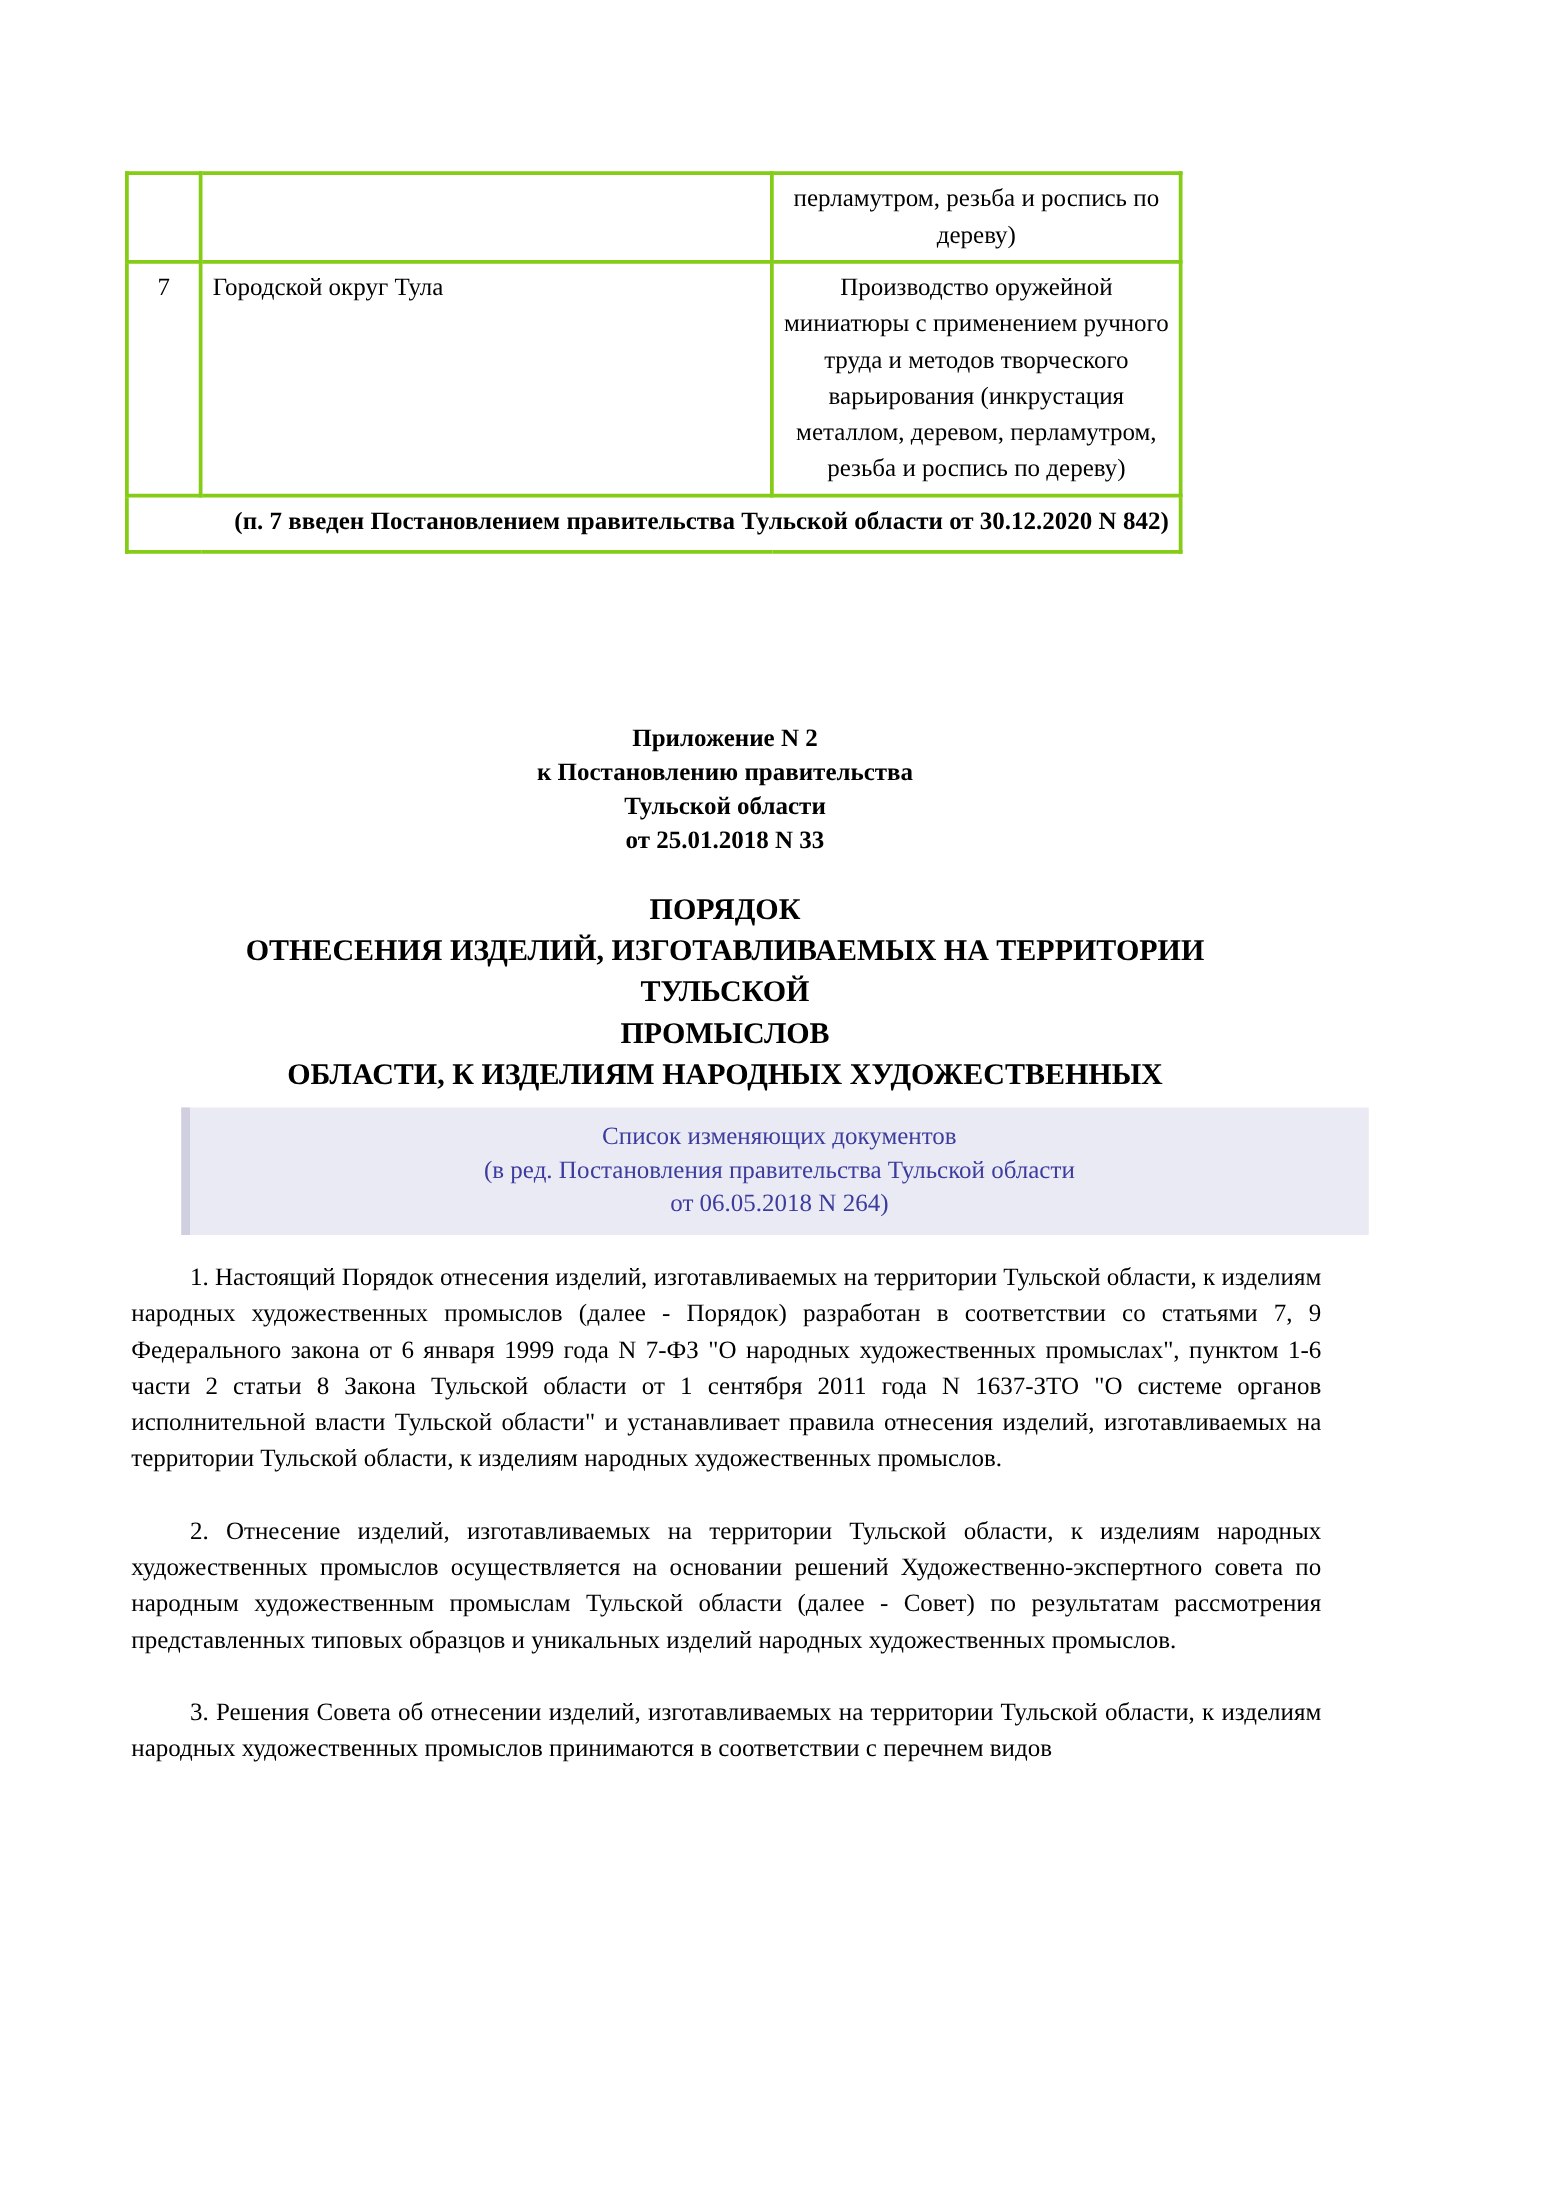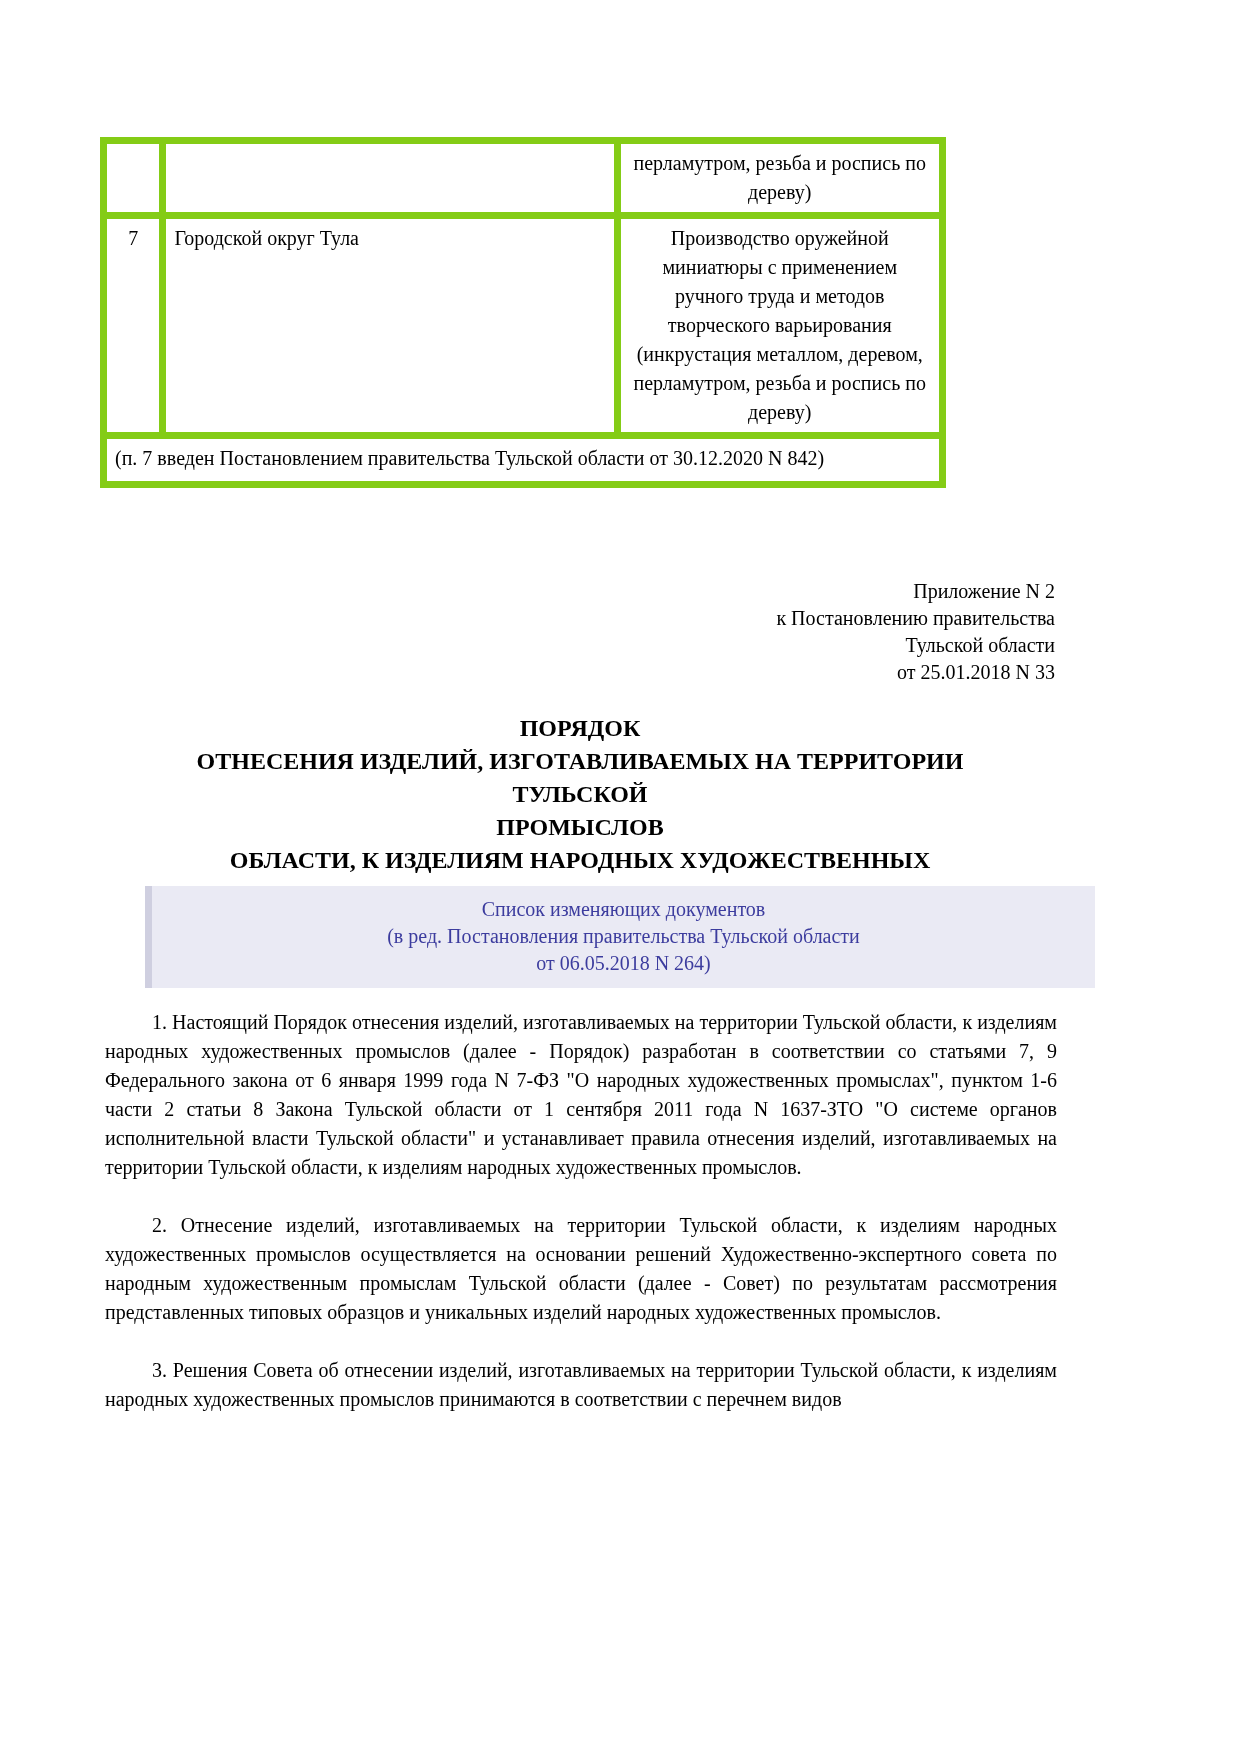--- a/index.html
+++ b/index.html
@@ -17,38 +17,39 @@
   
   .doc-table {
     position:absolute;
     left:100px; top:137px;
     width:846px;
     border-collapse:collapse;
     font-size:20px;
     line-height:29px;
   }
   .doc-table td {
-    border:7px solid #84cc16;
+    border:3px solid #84cc16;
     vertical-align:top;
     padding:5px 8px;
   }
   .doc-table td.c-num { width:64px; text-align:center; }
   .doc-table td.c-territory { width:513px; text-align:left; }
   .doc-table td.c-products { width:357px; text-align:center; }
   .doc-table tr.carry-row td { height:68px; }
-  .doc-table tr.note-row td { text-align:left; padding:5px 8px 8px; }
+  .doc-table tr.note-row td { text-align:right; padding:5px 8px 8px;font-weight:bold; }
 
   
   .appendix {
     position:absolute;
     left:105px; top:578px;
     width:950px;
-    text-align:right;
+    text-align:center;
     font-size:20px;
     line-height:27px;
+    font-weight:bold;
   }
 
   
   .doc-title {
     position:absolute;
     left:105px; top:712px;
     width:950px;
     text-align:center;
     font-weight:bold;
     font-size:24px;

